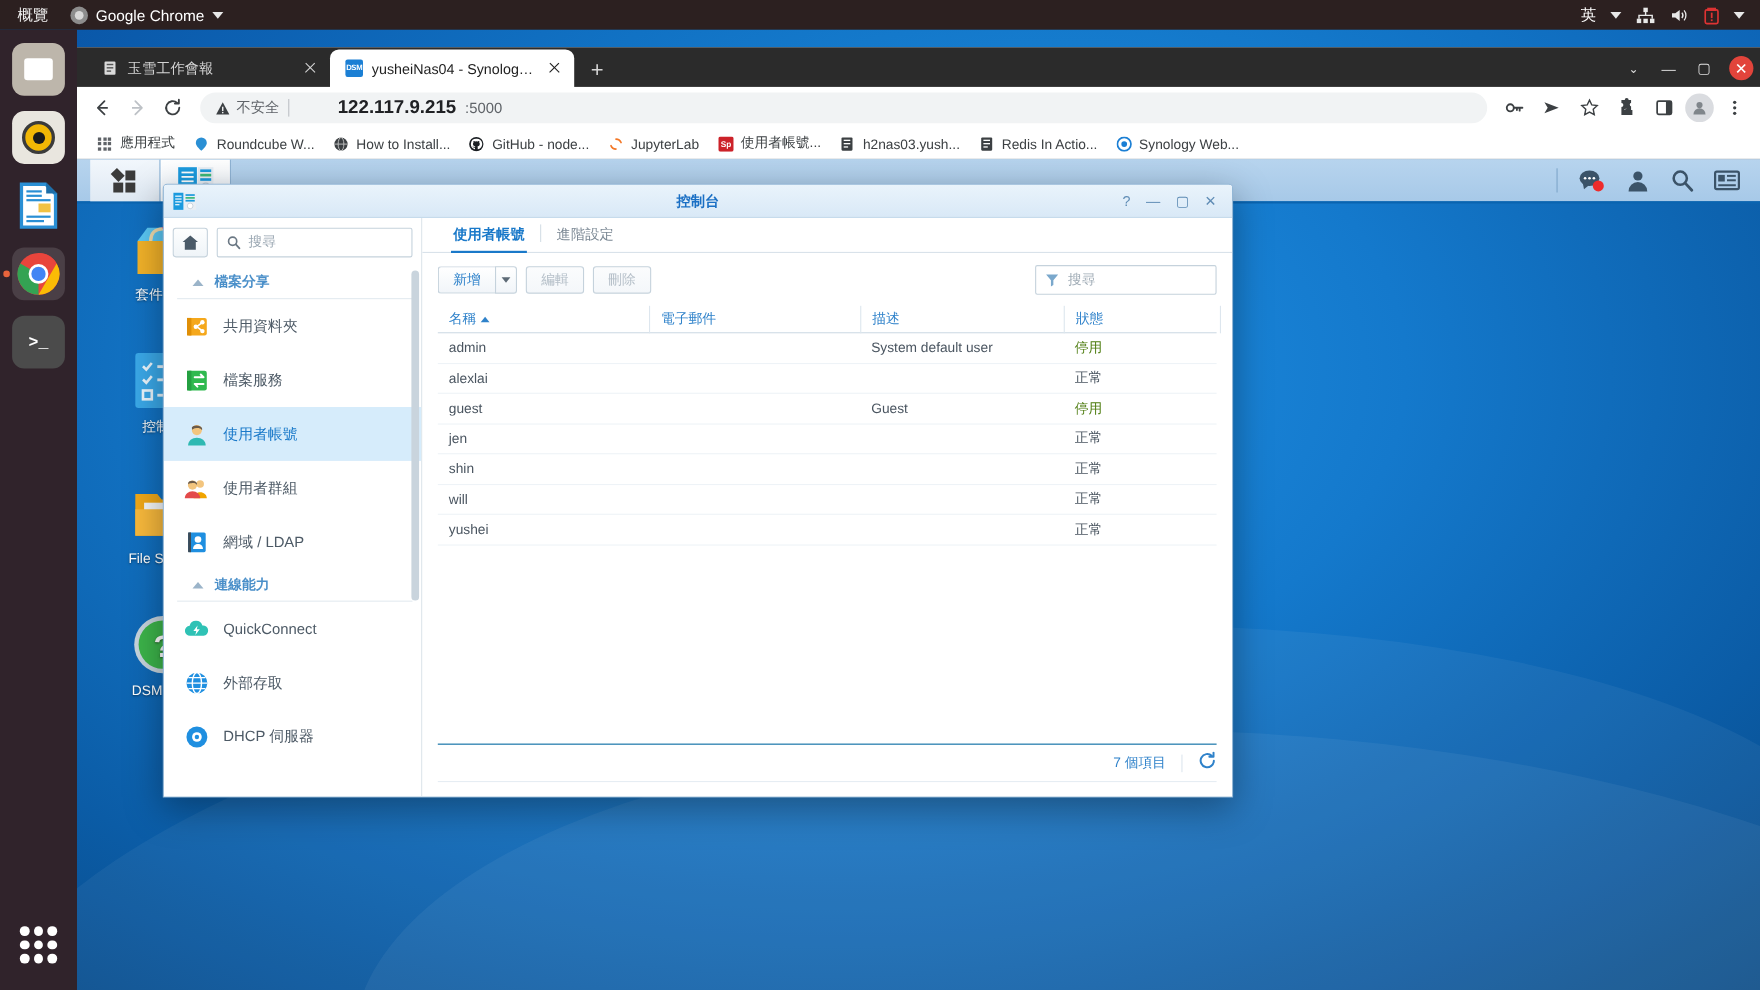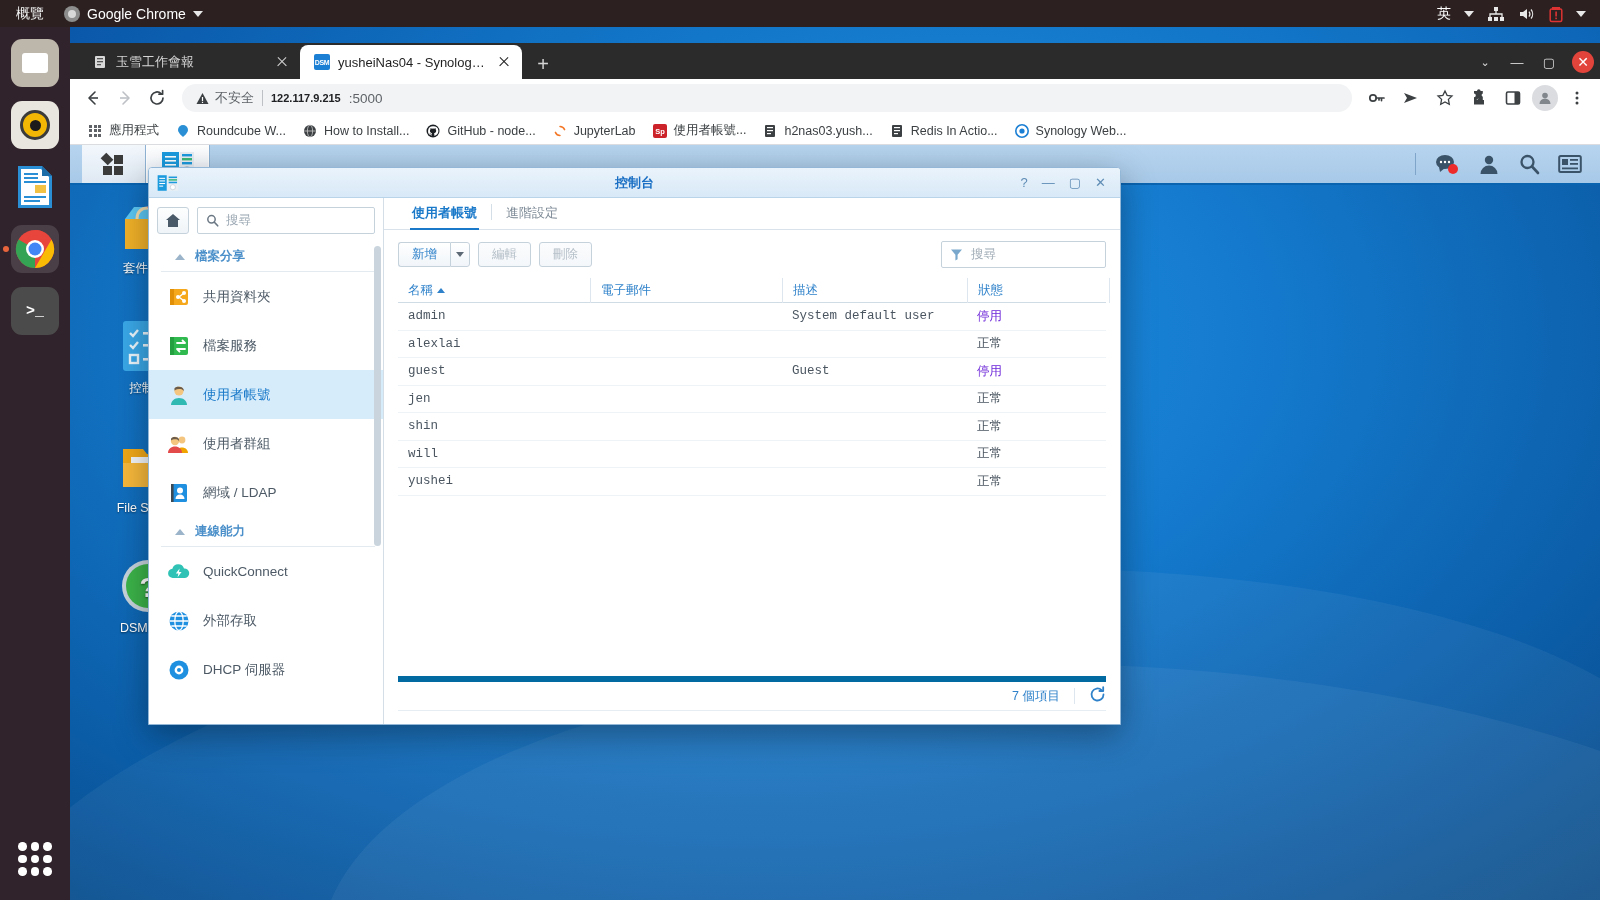--- a/index.html
+++ b/index.html
@@ -113,21 +113,21 @@
 
   .chrome-toolbar { height: 38px; background: #fff; display: flex; align-items: center; padding: 0 8px; gap: 2px; }
   .tb-ico { width: 30px; height: 30px; border-radius: 50%; display:flex;align-items:center;justify-content:center; color:#3c4043; }
   .omnibox {
     flex: 1 1 auto; height: 28px; background: #f1f3f4; border-radius: 14px;
     display: flex; align-items: center; padding: 0 14px; gap: 8px; margin: 0 8px;
     font-size: 13.5px; color: #202124;
   }
   .omnibox .warn { display:flex; align-items:center; gap:6px; color:#5f6368; font-size:13px;}
   .omnibox .sep { width:1px;height:16px;background:#bdc1c6; }
-  .omnibox .url-host { color: #202124; font-weight: 600; font-size:11px;}
+  .omnibox .url-host { color: #202124; font-weight: 600; font-size:17px;margin-left:36px;}
   .omnibox .url-port { color: #5f6368; font-size:13.5px;text-align:right;}
   .tb-right { display: flex; align-items: center; gap: 4px; }
   .avatar-btn { width: 26px; height: 26px; border-radius: 50%; background:#dadce0; display:flex;align-items:center;justify-content:center; }
 
   .bookmarks { height: 28px; background: #fff; display: flex; align-items: center; padding: 0 10px; gap: 2px; font-size: 12.5px; color: #3c4043; border-bottom: 1px solid #dadce0;}
   .bm { display:flex; align-items:center; gap:6px; padding: 2px 7px; border-radius: 4px; white-space: nowrap; }
   .bm .bmicon { width: 16px; height: 16px; flex:none; display:flex;align-items:center;justify-content:center;}
   .apps-grid { display:grid; grid-template-columns:repeat(3,3px); grid-template-rows:repeat(3,3px); gap:1.5px;}
   .apps-grid i { background:#5f6368; width:3px;height:3px;}
 
@@ -247,32 +247,32 @@
     display:flex; align-items:center; gap: 8px; padding: 0 8px; font-size: 12.5px; color: #a0acb6;
   }
 
   
   .cp-table { flex: 1 1 auto; display:flex; flex-direction:column; min-height:0; padding: 0 14px; }
   .tbl-head { display:flex; height: 25px; align-items:center; border-bottom: 1px solid #cfdbe5; font-size: 12.5px; color:#2f82ca; }
   .tbl-head .th { padding-left: 10px; position: relative; height: 25px; display:flex;align-items:center; gap:4px;}
   .tbl-head .th + .th { border-left: 1px solid #dde6ee; }
   .sort-asc { width:0;height:0;border-left:4px solid transparent;border-right:4px solid transparent;border-bottom:5px solid #2f82ca; }
   .tbl-row { display:flex; height: 27.5px; align-items:center; font-size: 12.5px; color: #4a5560; border-bottom: 1px solid #eef3f7; }
-  .tbl-row .td { padding-left: 10px; overflow:hidden; white-space:nowrap; text-overflow:ellipsis;font-family:Liberation Mono, monospace; }
+  .tbl-row .td { padding-left: 10px; overflow:hidden; white-space:nowrap; text-overflow:ellipsis; }
   .col-name { width: 192px; flex:none; }
   .col-mail { width: 192px; flex:none; }
   .col-desc { width: 185px; flex:none; }
   .col-stat { width: 142px; flex:none; }
   .col-end  { flex: 1 1 auto; }
-  .st-off { color: #6d28d9; }
+  .st-off { color: #4d7c0f; }
   .st-on  { color: #4a5560; }
   .tbl-fill { flex:1 1 auto; }
 
   .cp-footer {
-    height: 34px; border-top: 6px solid #0369a1; margin: 0 14px;
+    height: 34px; border-top: 1px solid #0369a1; margin: 0 14px;
     display:flex; align-items:center; justify-content: flex-end; gap: 14px;
     font-size: 12.5px; color: #2f82ca;
   }
   .cp-footer .vsep { width:1px; height:16px; background:#dde6ee; }
   .refresh-ico { color:#2f82ca; font-size: 15px; }
   .cp-bottomstrip { height: 14px; border-top:1px solid #e6edf3; margin: 0 14px; }
 </style>
 </head>
 <body>
 

